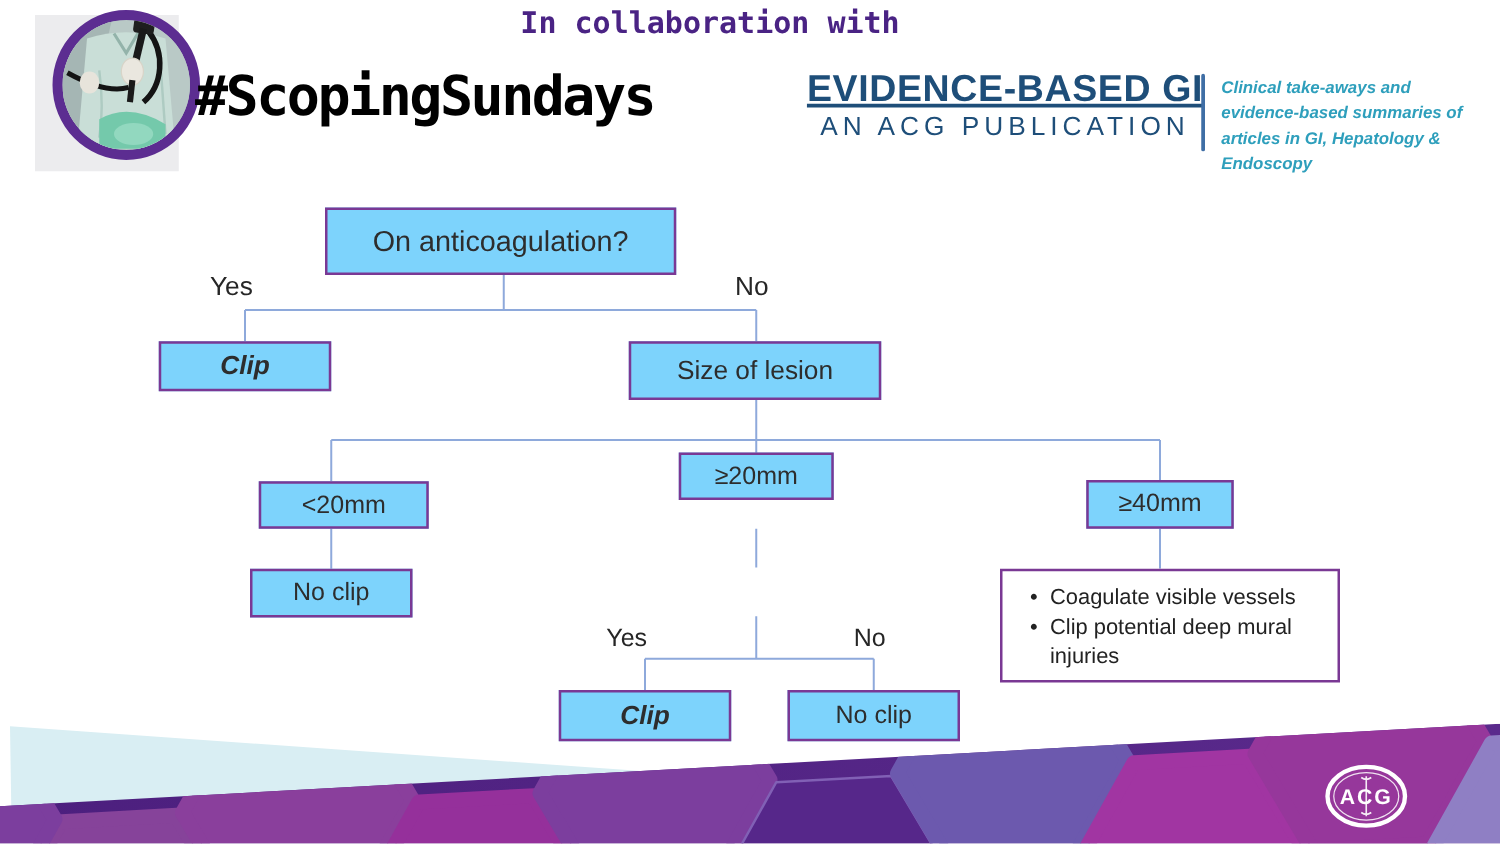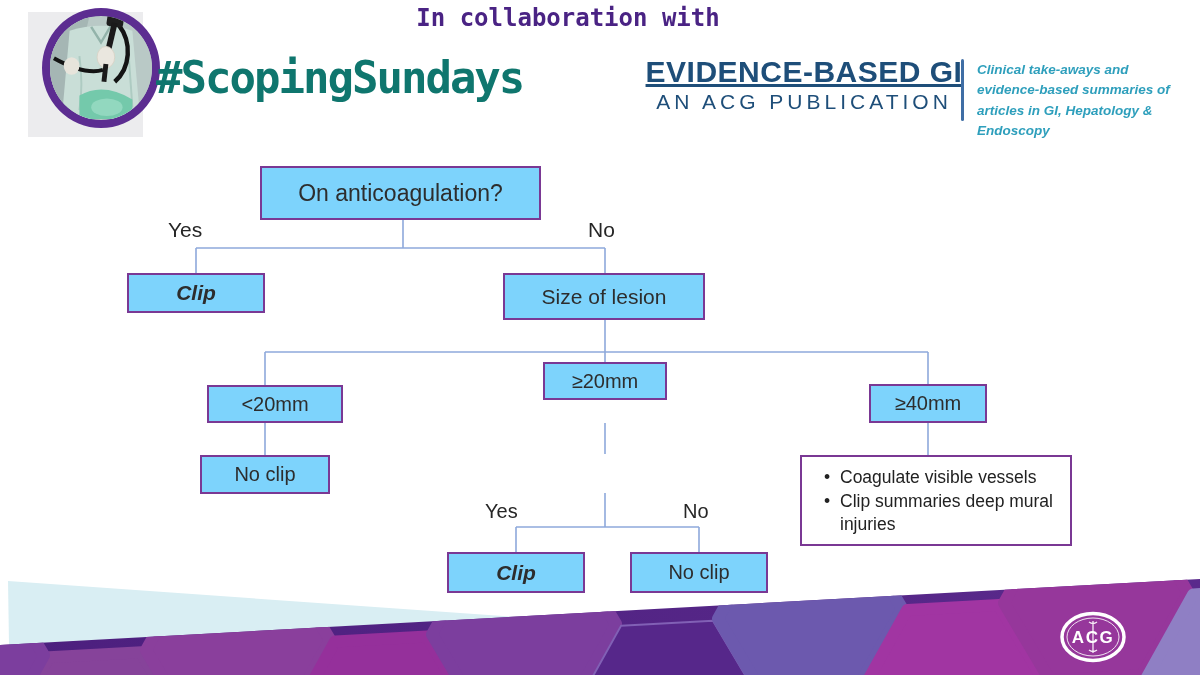--- a/index.html
+++ b/index.html
@@ -13,21 +13,21 @@
     position:absolute;left:42px;top:8px;width:102px;height:104px;border:8px solid #5c2d91;
     border-radius:50%;overflow:hidden;background:#b9c9c6;
   }
   .collab{
     position:absolute;left:398px;top:4px;width:340px;text-align:center;
     font-family:"DejaVu Sans Mono",monospace;font-size:24px;font-weight:bold;color:#4a2384;
   }
   .hashtag{
     position:absolute;left:156px;top:52px;
     font-family:"DejaVu Sans Mono",monospace;font-size:44px;font-weight:bold;
-    letter-spacing:-2px;color:#0f766e;white-space:nowrap;
+    letter-spacing:-2px;color:#000000;white-space:nowrap;
   }
   .ebgi{position:absolute;left:645px;top:55px;width:318px;text-align:center;color:#1e4e79;}
   .ebgi-title{font-size:30px;font-weight:bold;letter-spacing:.5px;white-space:nowrap;text-decoration:underline;}
   .ebgi-sub{font-size:21px;font-weight:400;letter-spacing:4px;margin-top:1px;white-space:nowrap;}
   .ebgi-divider{position:absolute;left:961px;top:59px;width:3px;height:62px;background:#3f6ea5;border-radius:2px;}
   .tagline{
     position:absolute;left:977px;top:60px;width:228px;
     font-size:13.5px;font-style:italic;line-height:1.5;color:#2e9fbc;font-weight:600;
   }
   
@@ -117,21 +117,21 @@
   <div class="node emph" style="left:447px;top:552px;width:138px;height:41px;font-size:21px;">Clip</div>
   <div class="node" style="left:630px;top:552px;width:138px;height:41px;">No clip</div>
 
   <div class="bullets" style="left:800px;top:455px;width:272px;height:91px;">
     <div class="bullet-row">
       <span class="bullet-dot">•</span>
       <span>Coagulate visible vessels</span>
     </div>
     <div class="bullet-row">
       <span class="bullet-dot">•</span>
-      <span>Clip summaries deep mural injuries</span>
+      <span>Clip potential deep mural injuries</span>
     </div>
   </div>
 
   <svg class="band" width="1200" height="115" viewBox="0 0 1200 115">
     <defs>
       <clipPath id="bandclip">
           <polygon points="0,85 1200,19 1200,115 0,115"></polygon>
         </clipPath>
       <linearGradient id="bandgrad" x1="0" y1="0" x2="1" y2="0">
         <stop offset="0" stop-color="#4c1f7e"></stop>

